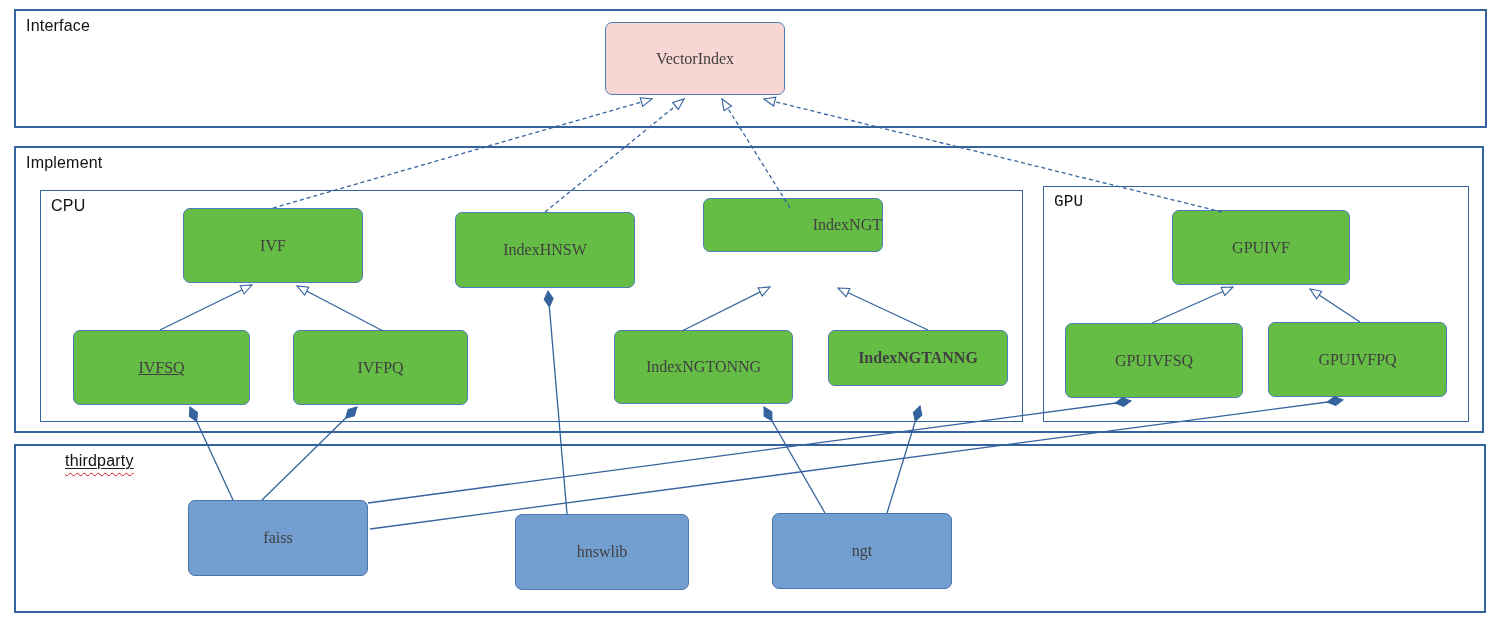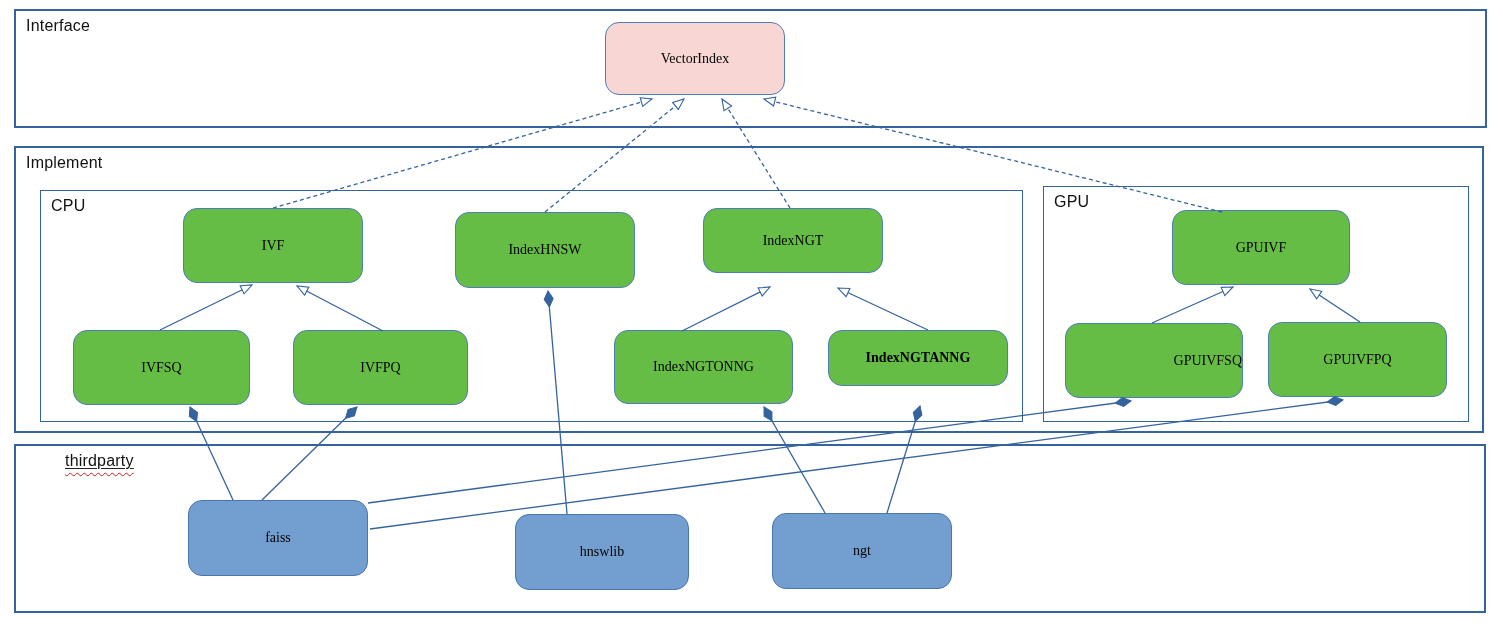--- a/index.html
+++ b/index.html
@@ -5,22 +5,22 @@
   html,body { margin:0; padding:0; background:#ffffff; }
   body { width:1503px; height:628px; position:relative; overflow:hidden;
          font-family:"Liberation Sans", sans-serif; }
 
   .container { position:absolute; border:2px solid var(--line,#35639d);
                background:transparent; box-sizing:border-box; z-index:1; }
   .container .clabel { position:absolute; left:10px; top:6px; font-size:16px;
                        color:#111; letter-spacing:.2px; }
 
   .node { position:absolute; box-sizing:border-box; border:1.5px solid #4f7db8;
-          border-radius:14px; display:flex; align-items:center; justify-content:center;
-          font-family:"Liberation Serif", serif; font-size:14px; color:#000000;
+          border-radius:7px; display:flex; align-items:center; justify-content:center;
+          font-family:"Liberation Serif", serif; font-size:16px; color:#404040;
           z-index:5; }
   .node.green { background:var(--implement_fill,#66bd45); }
   .node.blue  { background:var(--thirdparty_fill,#729fcf); border-color:#4a76ae; }
   .node.pink  { background:var(--interface_fill,#f8d6d3); }
 
   svg.connectors { position:absolute; left:0; top:0; z-index:8; pointer-events:none; }
   svg.connectors line { stroke:var(--line,#35639d); stroke-width:1.3; fill:none; }
   svg.connectors line.dash { stroke-dasharray:4 3; }
   #openArrow path { fill:#ffffff; stroke:var(--line,#35639d); stroke-width:1.1; }
   #diamondHead path { fill:var(--line,#35639d); stroke:var(--line,#35639d); }
@@ -38,65 +38,65 @@
 </div>
 
 <div class="container" style="left:14px;top:146px;width:1470px;height:287px;">
   <span class="clabel">Implement</span>
 </div>
 
 <div class="container" style="left:40px;top:190px;width:983px;height:232px;border-width:1.5px;">
   <span class="clabel">CPU</span>
 </div>
 
-<div class="container" style="left:1043px;top:186px;width:426px;height:236px;border-width:1.5px;">
+<div class="container" style="left:1043px;top:186px;width:426px;height:236px;border-width:1.5px;font-family:Liberation Mono, monospace;">
   <span class="clabel">GPU</span>
 </div>
 
 <div class="container" style="left:14px;top:444px;width:1472px;height:169px;">
   <span class="clabel wavy"><span class="solid-ul">thirdparty</span></span>
 </div>
 
 <div class="node pink" style="left:605px;top:22px;width:180px;height:73px;">
   <span>VectorIndex</span>
 </div>
 
 <div class="node green" style="left:183px;top:208px;width:180px;height:75px;align-items:center;">
   <span>IVF</span>
 </div>
 
 <div class="node green" style="left:455px;top:212px;width:180px;height:76px;">
   <span>IndexHNSW</span>
 </div>
 
-<div class="node green" style="left:703px;top:208px;width:180px;height:65px;">
+<div class="node green" style="left:703px;top:198px;width:180px;height:54px;justify-content:flex-end;">
   <span>IndexNGT</span>
 </div>
 
-<div class="node green" style="left:73px;top:330px;width:177px;height:75px;">
+<div class="node green" style="left:73px;top:330px;width:177px;height:75px;text-decoration:underline;">
   <span>IVFSQ</span>
 </div>
 
 <div class="node green" style="left:293px;top:330px;width:175px;height:75px;">
   <span>IVFPQ</span>
 </div>
 
 <div class="node green" style="left:614px;top:330px;width:179px;height:74px;">
   <span>IndexNGTONNG</span>
 </div>
 
 <div class="node green" style="left:828px;top:330px;width:180px;height:56px;font-weight:bold;">
   <span>IndexNGTANNG</span>
 </div>
 
 <div class="node green" style="left:1172px;top:210px;width:178px;height:75px;">
   <span>GPUIVF</span>
 </div>
 
-<div class="node green" style="left:1065px;top:323px;width:178px;height:75px;justify-content:flex-end;">
+<div class="node green" style="left:1065px;top:323px;width:178px;height:75px;">
   <span>GPUIVFSQ</span>
 </div>
 
 <div class="node green" style="left:1268px;top:322px;width:179px;height:75px;">
   <span>GPUIVFPQ</span>
 </div>
 
 <div class="node blue" style="left:188px;top:500px;width:180px;height:76px;">
   <span>faiss</span>
 </div>

